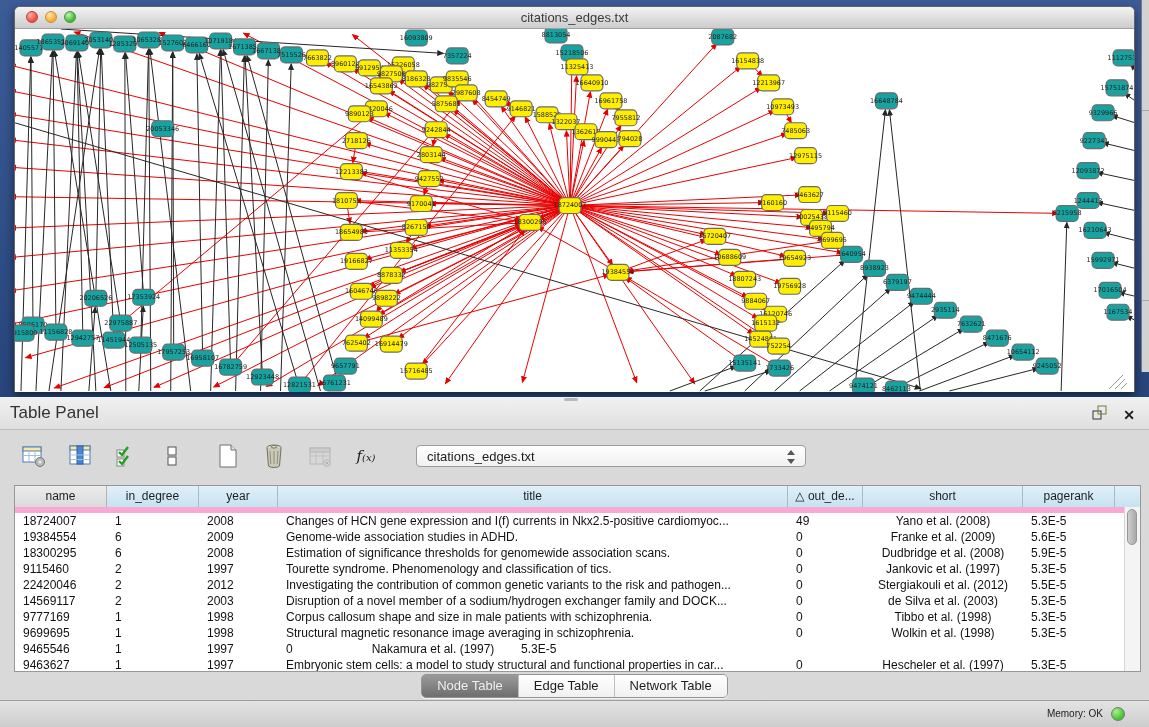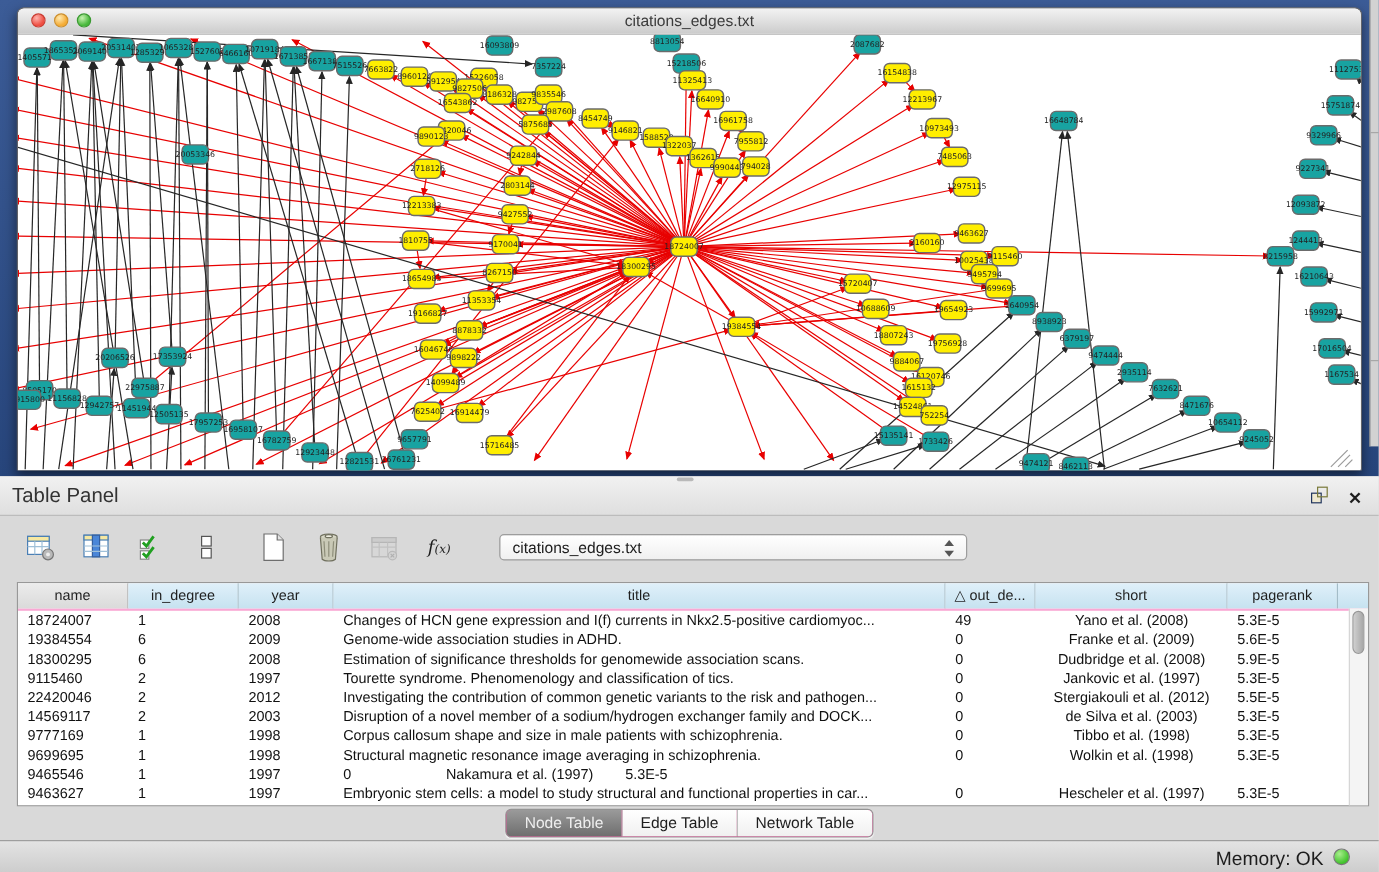--- a/index.html
+++ b/index.html
@@ -44,45 +44,45 @@
             border:1px solid #9d9d9d;border-radius:4px;font-size:13px;color:#1d1d1d;
             display:flex;align-items:center;padding:0 10px;position:relative;box-sizing:border-box;}
   .dd-arrows{position:absolute;right:9px;top:3px;width:9px;height:16px;}
   .dd-arrows .up{position:absolute;top:1px;left:0;width:0;height:0;
                  border-left:4px solid transparent;border-right:4px solid transparent;border-bottom:5px solid #555;}
   .dd-arrows .down{position:absolute;bottom:1px;left:0;width:0;height:0;
                    border-left:4px solid transparent;border-right:4px solid transparent;border-top:5px solid #555;}
 
   .table-wrap{position:absolute;left:14px;top:88px;width:1127px;height:187px;
               border:1px solid #989898;background:#fff;overflow:hidden;box-sizing:border-box;}
-  .thead{display:flex;height:21px;border-bottom:2px solid #f9a8d4;}
+  .thead{display:flex;height:21px;border-bottom:6px solid #f9a8d4;}
   .th{box-sizing:border-box;border-right:1px solid #a3bcc8;
       background:linear-gradient(#e0f0fa,#c6e2f0);font-size:12px;color:#1f1f1f;
       text-align:center;line-height:20px;overflow:hidden;white-space:nowrap;flex-shrink:0;}
   .th.gray{background:linear-gradient(#ececec,#dadada);border-right:1px solid #b3b3b3;}
   .th.fill{flex:1 1 auto;border-right:none;}
   .tr{display:flex;height:16px;font-size:12px;line-height:16px;color:#111;}
   .td{box-sizing:border-box;padding-left:8px;overflow:hidden;white-space:nowrap;flex-shrink:0;}
   .td.center{text-align:center;padding-left:0;}
   .vscroll{position:absolute;right:0;top:21px;width:15px;height:165px;
            background:#f4f4f4;border-left:1px solid #d6d6d6;}
   .vthumb{position:absolute;left:2px;top:2px;width:10px;height:36px;border-radius:6px;
           background:linear-gradient(90deg,#cfcfcf,#a8a8a8);border:1px solid #979797;box-sizing:border-box;}
 
   .tabs{position:absolute;left:0;right:0;top:277px;height:24px;display:flex;justify-content:center;}
   .seg{display:flex;border:1px solid #949494;border-radius:5px;overflow:hidden;height:22px;
-       background:#ec4899;box-shadow:0 1px 1px rgba(255,255,255,.7);}
+       background:#eab308;box-shadow:0 1px 1px rgba(255,255,255,.7);}
   .seg-item{padding:0 15px;font-size:13px;line-height:22px;color:#1d1d1d;
             background:linear-gradient(#ffffff,#f0f0f0);border-right:1px solid #bdbdbd;}
   .seg-item:last-child{border-right:none;}
   .seg-item.sel{background:linear-gradient(#9a9a9a,#6e6e6e);color:#efefef;}
 
   .statusbar{position:absolute;left:0;bottom:0;width:1149px;height:27px;
              background:linear-gradient(#e3e3e3,#cdcdcd);border-top:1px solid #9e9e9e;box-sizing:border-box;}
-  .mem-label{position:absolute;right:46px;top:7px;font-size:16px;color:#1d1d1d;}
+  .mem-label{position:absolute;right:46px;top:7px;font-size:10px;color:#1d1d1d;}
   .mem-dot{position:absolute;right:24px;top:6px;width:14px;height:14px;border-radius:50%;
            background:radial-gradient(circle at 35% 30%,#a9ee8d,#41c32c 70%);
            border:1px solid #787878;box-sizing:border-box;}
 </style>
 </head>
 <body>
 
 <div class="desktop">
   <div class="net-window">
     <div class="titlebar">

